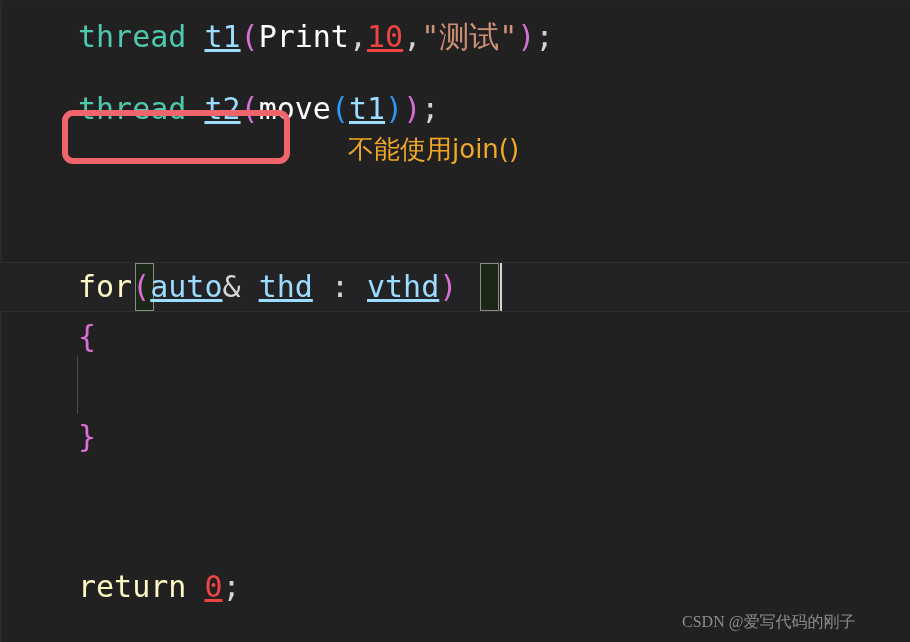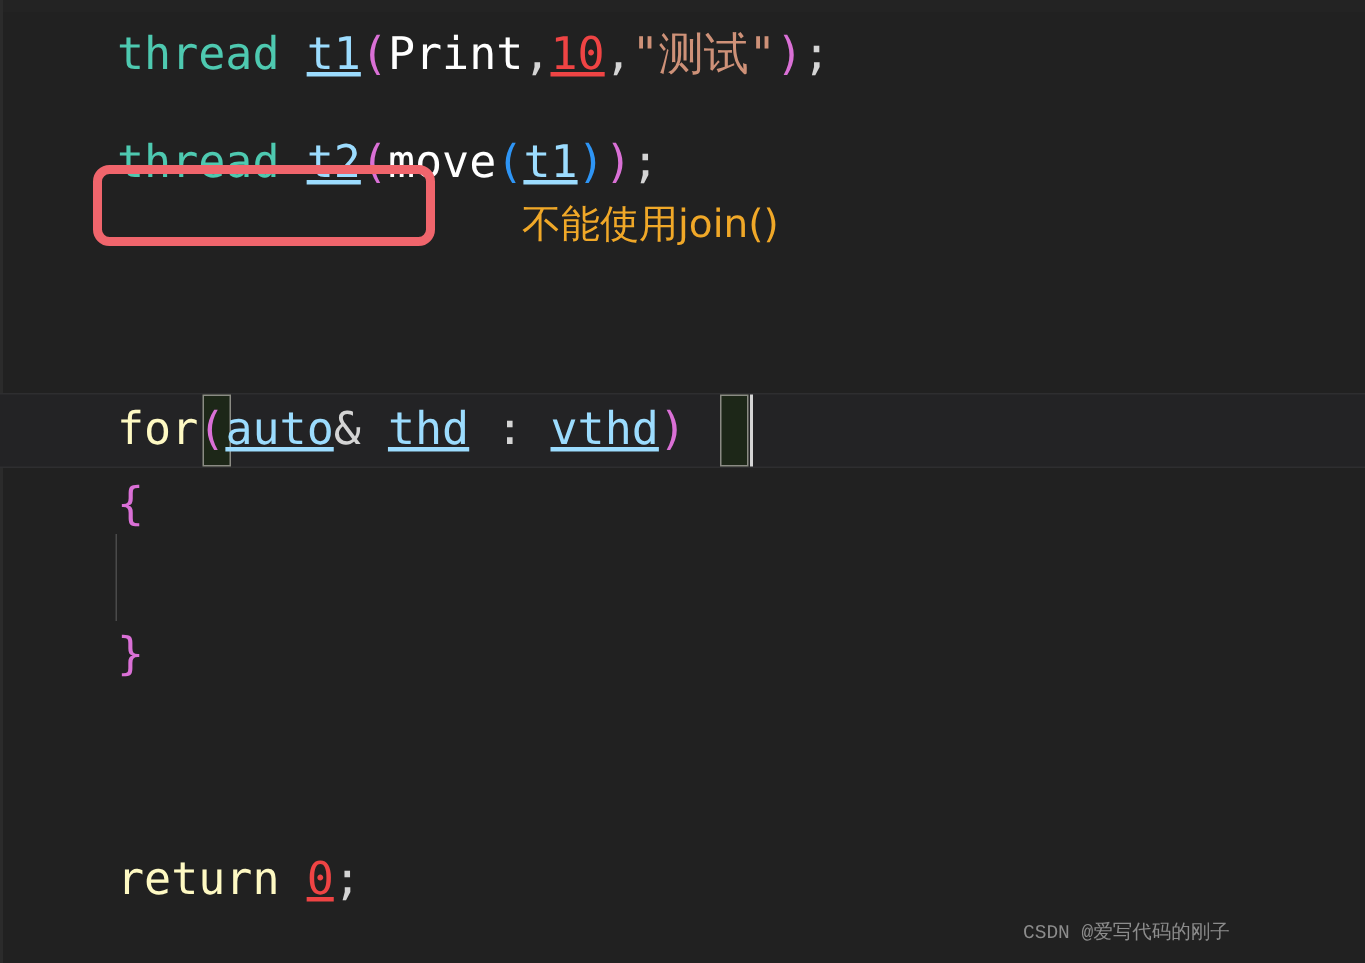--- a/index.html
+++ b/index.html
@@ -103,22 +103,22 @@
   .annotation {
     position: absolute;
     color: #f0a828;
     font-family: "DejaVu Sans", "Liberation Sans", sans-serif;
     font-size: 26px;
     white-space: pre;
   }
   .watermark {
     position: absolute;
     color: #8c8c8c;
-    font-family: Liberation Mono, monospace;
-    font-size: 13px;
+    font-family: Liberation Serif, serif;
+    font-size: 16px;
     white-space: pre;
   }
 </style>
 </head>
 <body>
 
 <div id="screen" style="background: rgb(33, 33, 33);">
 
   <div class="top-strip"></div>
   <div class="left-border"></div>

